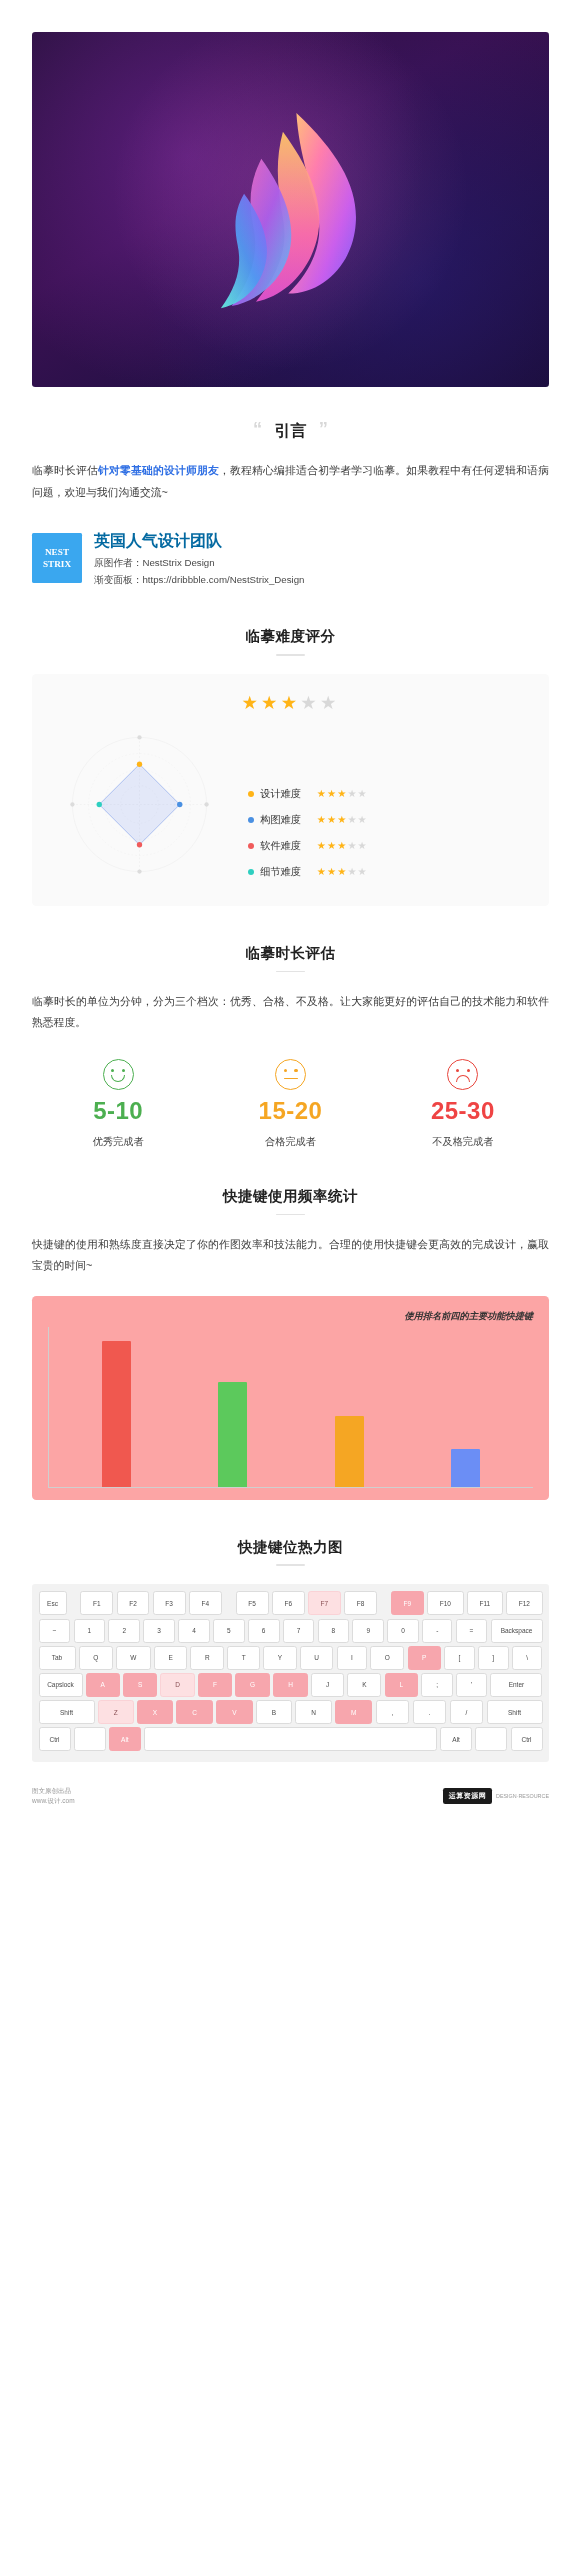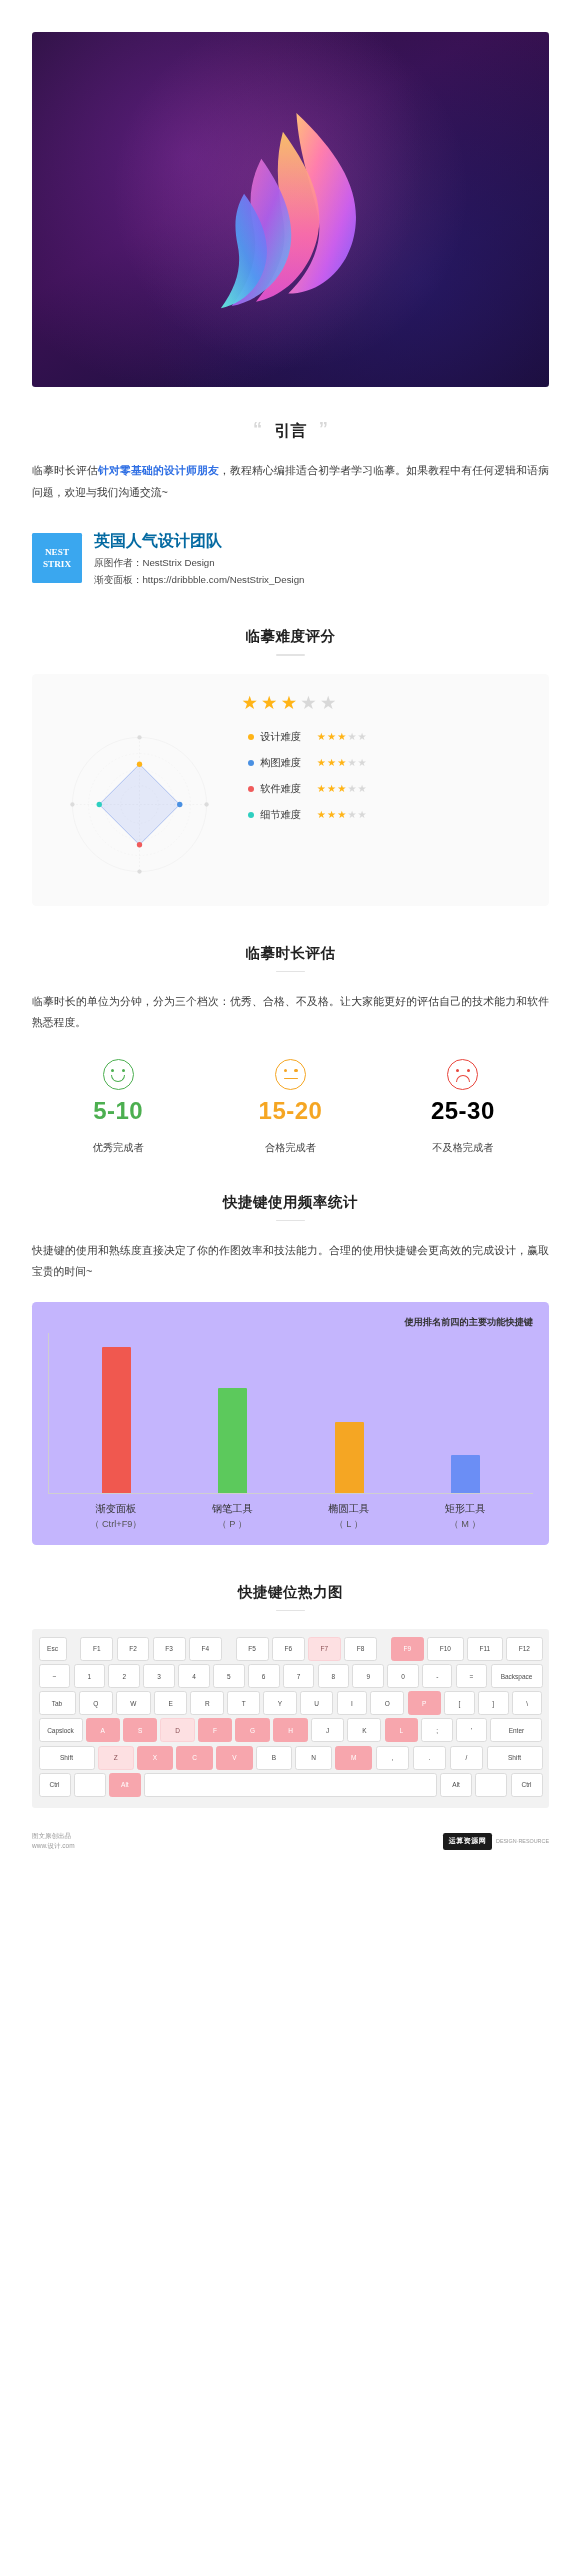--- a/index.html
+++ b/index.html
@@ -90,21 +90,21 @@
     margin-top:18.3px;
     background:#fafafa;
     border-radius:4.3px;
     padding:18.3px 18.3px 21.5px 18.3px;
   }
   .stars-row{ text-align:center; margin-bottom:9.7px; }
   .star{ font-size:18.3px; letter-spacing:3.2px; }
   .star.on{ color:#ffb417; }
   .star.off{ color:#d8d8d8; }
 
-  .score-body{ display:flex; align-items:flex-start; gap:5.4px; }
+  .score-body{ display:flex; align-items:flex-end; gap:5.4px; }
   .radar-wrap{ width:178px; flex:none; display:flex; justify-content:center; }
   .legend{ flex:1; padding-left:14px; }
   .legend-row{
     display:flex; align-items:center; gap:6.5px;
     padding:6px 0; font-size:10.2px; color:#333;
   }
   .dot{ width:6px; height:6px; border-radius:50%; flex:none; }
   .legend-label{ width:50px; }
   .mini-stars{ font-size:10.2px; letter-spacing:1.1px; }
   .mini-on{ color:#ffb417; }
@@ -121,26 +121,27 @@
     border:1.6px solid #000; margin:0 auto 7.5px auto;
     position:relative;
   }
   .face .eye{ position:absolute; width:3.2px; height:3.2px; border-radius:50%; background:currentColor; top:9.2px;}
   .face .eye.l{ left:7.5px; } .face .eye.r{ right:7.5px; }
   .mouth{ position:absolute; left:50%; transform:translateX(-50%); }
   .mouth.smile{ bottom:7px; width:14px; height:7px; border:1.6px solid currentColor; border-top:none; border-radius:0 0 14px 14px; }
   .mouth.flat{ bottom:9.7px; width:14px; height:1.6px; background:currentColor; border-radius:1.1px;}
   .mouth.sad{ bottom:6.5px; width:14px; height:7px; border:1.6px solid currentColor; border-bottom:none; border-radius:14px 14px 0 0; }
   .face-num{ font-size:24px; font-weight:bold; letter-spacing:0.5px; }
-  .face-cap{ font-size:10.2px; color:#444; margin-top:16px; }
+  .face-cap{ font-size:10.2px; color:#444; margin-top:10px; }
 
   
   .chart-card{
-    margin-top:19.4px; background:#c4b5fd; border-radius:4.3px;
+    margin-top:19.4px; background:#fca5a5; border-radius:4.3px;
     padding:14px 16px 12px 16px;
+    font-style:italic;
   }
   .chart-title{
     text-align:right; font-size:9.2px; color:#333; font-weight:bold;
     margin-bottom:3.2px;
   }
   .chart-area{
     position:relative; height:161px;
     border-left:1.1px solid #cfcfcf; border-bottom:1.1px solid #cfcfcf;
     display:flex; align-items:flex-end; justify-content:space-around;
     padding:0 9.7px;
@@ -338,56 +339,38 @@
         </div>
         <div class="face-num" style="color:#f5a623">15-20</div>
         <div class="face-cap">合格完成者</div>
       </div>
       <div class="face-col">
         <div class="face" style="border-color:#e8453c;color:#e8453c">
           <span class="eye l"></span>
             <span class="eye r"></span>
             <span class="mouth sad"></span>
         </div>
-        <div class="face-num" style="color:#000000">25-30</div>
+        <div class="face-num" style="color:#ef4444">25-30</div>
         <div class="face-cap">不及格完成者</div>
       </div>
     </div>
 
     <div class="spacer-70"></div>
 
     <h2 class="sec-title">快捷键使用频率统计</h2>
     <div class="sec-rule"></div>
     <p class="para">快捷键的使用和熟练度直接决定了你的作图效率和技法能力。合理的使用快捷键会更高效的完成设计，赢取宝贵的时间~</p>
 
     <div class="chart-card">
       <div class="chart-title">使用排名前四的主要功能快捷键</div>
       <div class="chart-area">
         <div class="bar" style="height:146px;background:#f0584f"></div>
         <div class="bar" style="height:105px;background:#5cc95c"></div>
         <div class="bar" style="height:71px;background:#f5a623"></div>
         <div class="bar" style="height:38px;background:#6b8ef5"></div>
-      </div>
-      <div class="xlabels">
-        <div class="xlab">
-          <div>渐变面板</div>
-            <div class="sub">（ Ctrl+F9）</div>
-        </div>
-        <div class="xlab">
-          <div>钢笔工具</div>
-            <div class="sub">（ P ）</div>
-        </div>
-        <div class="xlab">
-          <div>椭圆工具</div>
-            <div class="sub">（ L ）</div>
-        </div>
-        <div class="xlab">
-          <div>矩形工具</div>
-            <div class="sub">（ M ）</div>
-        </div>
       </div>
     </div>
 
     <div class="spacer-70"></div>
 
     <h2 class="sec-title">快捷键位热力图</h2>
     <div class="sec-rule"></div>
 
     <div class="kb-card">
       <div class="kb-row" id="kb-0">

